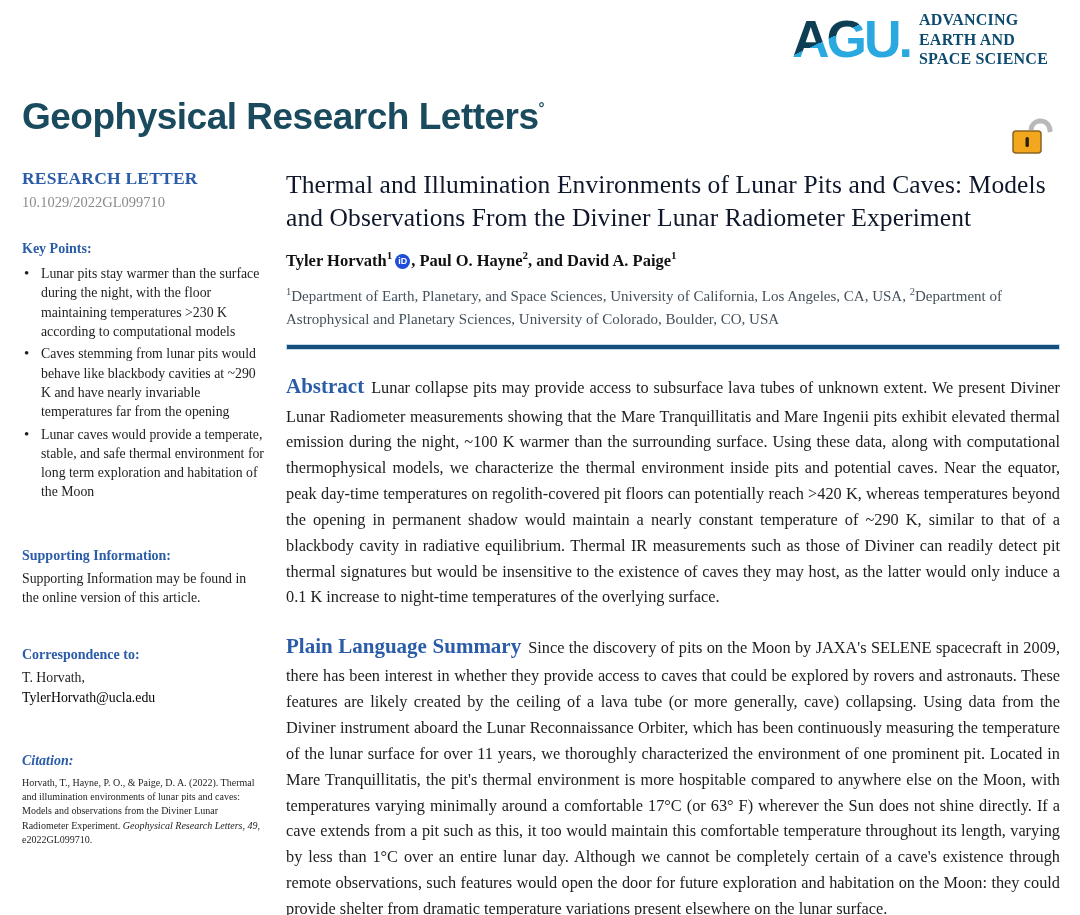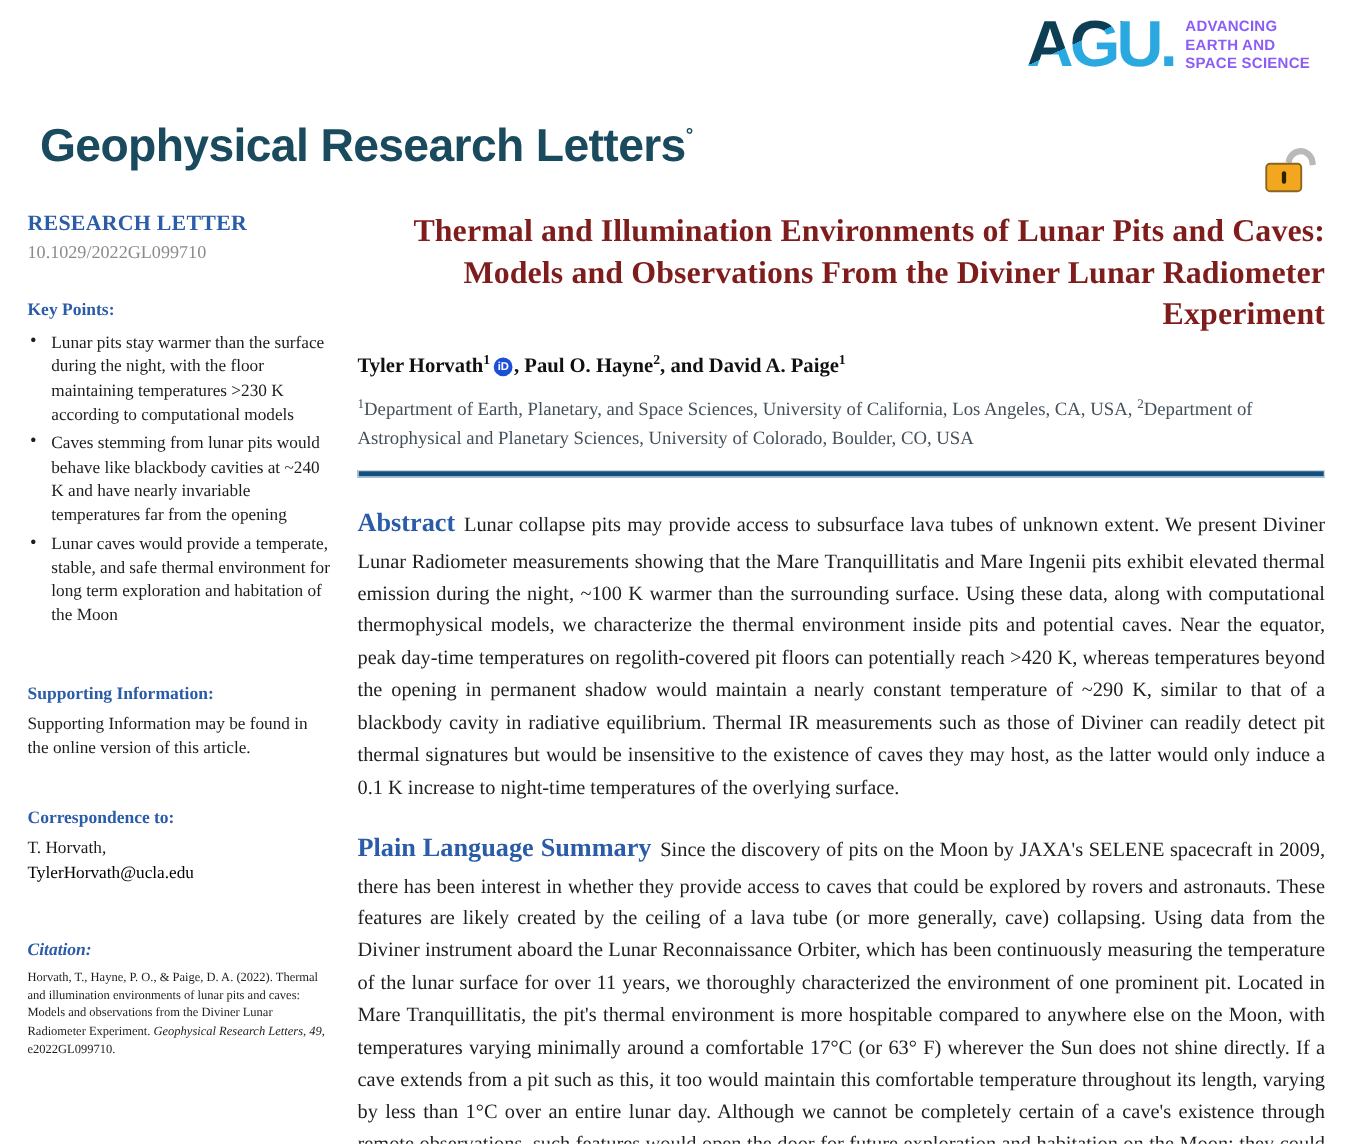--- a/index.html
+++ b/index.html
@@ -8,24 +8,24 @@
 
   
   .agu-logo { position:absolute; top:10px; right:32px; display:flex; align-items:center; gap:9px; }
   .agu-acronym {
     font-family:"Liberation Sans", sans-serif; font-weight:700; font-size:52px;
     letter-spacing:-3px; line-height:1;
     background:linear-gradient(155deg, #0e3e53 0%, #0e3e53 40%, #2aa9e0 40%, #2aa9e0 100%);
     -webkit-background-clip:text; background-clip:text; color:transparent;
   }
   .agu-tagline {
-    font-family:Liberation Sans, sans-serif; font-weight:700; font-size:12px;
-    color:#8b5cf6; line-height:1.22; letter-spacing:0.2px;
+    font-family:Liberation Serif, serif; font-weight:700; font-size:16px;
+    color:#0c4a6e; line-height:1.22; letter-spacing:0.2px;
   }
-  .journal-title-row { position:absolute; top:96px; left:32px; }
+  .journal-title-row { position:absolute; top:96px; left:22px; }
   .journal-title {
     font-family:"Liberation Sans", sans-serif; font-weight:700; font-size:37px;
     color:#1a4a5e; letter-spacing:-0.5px;
   }
   .journal-mark { font-family:"Liberation Sans", sans-serif; font-size:15px; color:#1a4a5e; vertical-align:16px; font-weight:700; }
 
   .lock-icon { position:absolute; top:112px; right:24px; width:50px; height:48px; }
 
   
   .columns { position:absolute; top:168px; left:22px; right:20px; display:flex; gap:20px; }
@@ -43,21 +43,21 @@
   .supporting-heading { margin-top:46px; }
   .sb-text { font-size:13.8px; line-height:1.4; margin-top:5px; }
   .correspondence-heading { margin-top:40px; }
   .sb-link { color:#000000; text-decoration:none; }
   .citation-heading { margin-top:46px;font-style:italic; }
   .citation-body { font-size:10px; line-height:1.42; margin-top:7px; }
   .citation-italic { font-style:italic; }
 
   
   .article-title {
-    color:#7f1d1d; font-weight:700; font-size:25.5px; line-height:1.3; letter-spacing:0.1px;text-align:right;
+    color:#0f172a; font-weight:400; font-size:25.5px; line-height:1.3; letter-spacing:0.1px;
   }
   .byline { margin-top:15px; font-size:16.5px; font-weight:700; color:#111; }
   .byline sup { font-size:11px; }
   .orcid-icon {
     display:inline-block; width:15px; height:15px; border-radius:50%;
     background:#1d4ed8; color:#fff; font-family:"Liberation Sans", sans-serif;
     font-size:9px; font-weight:700; text-align:center; line-height:15px;
     vertical-align:2px; margin:0 1px 0 3px; cursor:pointer;
   }
   .affiliations { margin-top:13px; font-size:15px; color:#44505a; line-height:1.55; }
@@ -91,21 +91,21 @@
 
 <div class="columns">
 
   <div class="sidebar">
     <div class="article-type">RESEARCH LETTER</div>
     <div class="doi">10.1029/2022GL099710</div>
 
     <div class="sb-heading kp-heading">Key Points:</div>
     <ul class="key-points">
       <li>Lunar pits stay warmer than the surface during the night, with the floor maintaining temperatures &gt;230 K according to computational models</li>
-      <li>Caves stemming from lunar pits would behave like blackbody cavities at ~240 K and have nearly invariable temperatures far from the opening</li>
+      <li>Caves stemming from lunar pits would behave like blackbody cavities at ~290 K and have nearly invariable temperatures far from the opening</li>
       <li>Lunar caves would provide a temperate, stable, and safe thermal environment for long term exploration and habitation of the Moon</li>
     </ul>
 
     <div class="sb-heading supporting-heading">Supporting Information:</div>
     <div class="sb-text">Supporting Information may be found in the online version of this article.</div>
 
     <div class="sb-heading correspondence-heading">Correspondence to:</div>
     <div class="sb-text">
       <div>T. Horvath,</div>
       <a href="#" class="sb-link">TylerHorvath@ucla.edu</a>

